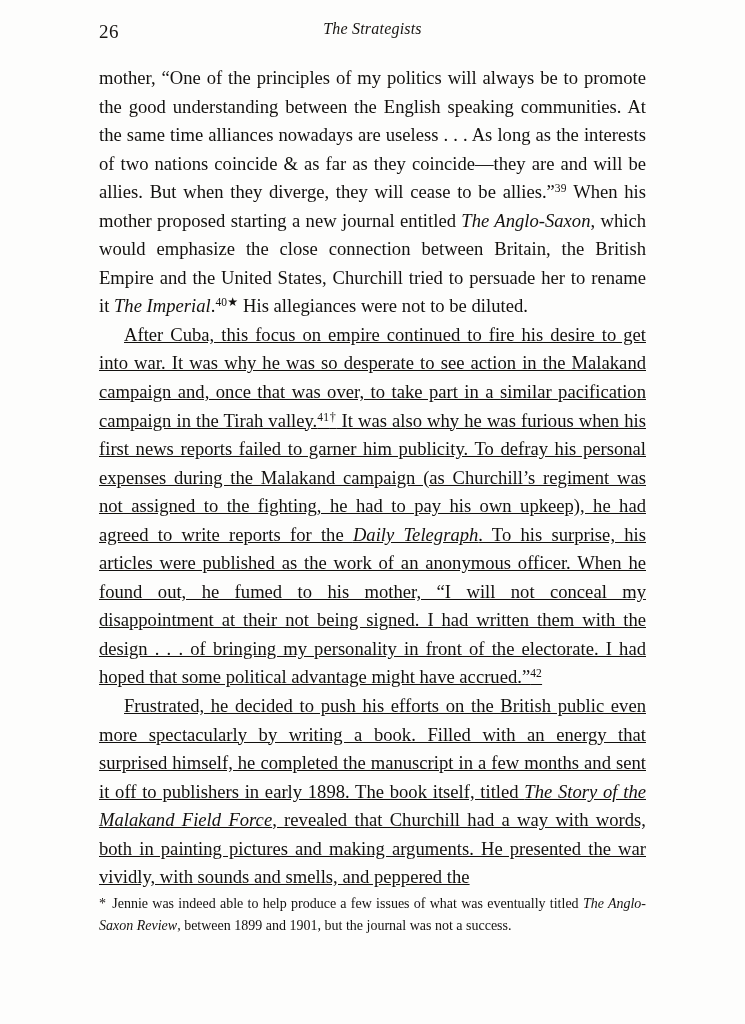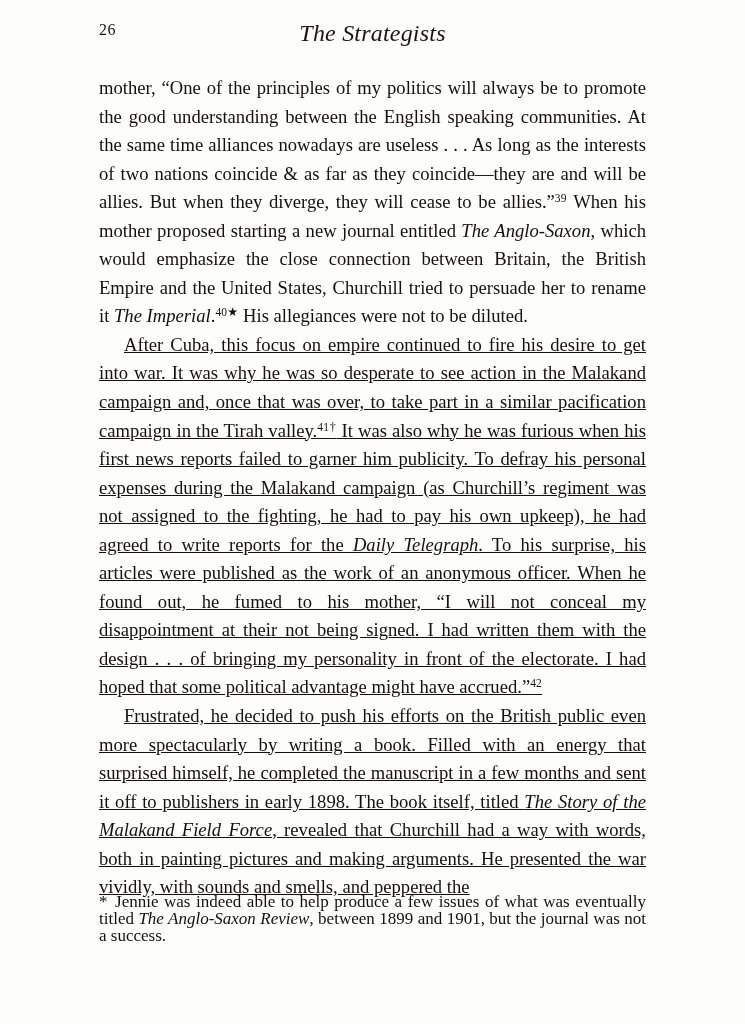--- a/index.html
+++ b/index.html
@@ -23,41 +23,41 @@
     position: absolute;
     top: 21px;
     left: 99px;
     right: 99px;
     height: 26px;
   }
   .folio {
     position: absolute;
     left: 0;
     top: 0;
-    font-size: 16px;
+    font-size: 19px;
     letter-spacing: 0.4px;
     font-feature-settings: "onum" 1;
     color: #181512;
   }
   .head-title {
     position: absolute;
     left: 0;
     right: 0;
     top: -1px;
     text-align: center;
     font-style: italic;
-    font-size: 24px;
+    font-size: 16px;
     letter-spacing: 0.2px;
     color: #181512;
   }
 
   
   .textblock {
     position: absolute;
-    top: 74px;
+    top: 64px;
     left: 99px;
     width: 547px;
   }
   .para {
     margin: 0;
     font-size: 18.6px;
     line-height: 28.55px;
     text-align: justify;
     text-align-last: left;
     hyphens: manual;
@@ -85,22 +85,22 @@
 
   
   .footnotes {
     position: absolute;
     left: 99px;
     top: 893px;
     width: 547px;
   }
   .footnote {
     margin: 0;
-    font-size: 17px;
-    line-height: 17px;
+    font-size: 14px;
+    line-height: 22px;
     text-align: justify;
     text-align-last: left;
     color: #13110f;
   }
   .footnote .mark {
     margin-right: 2px;
   }
   .footnote i {
     font-style: italic;
   }

